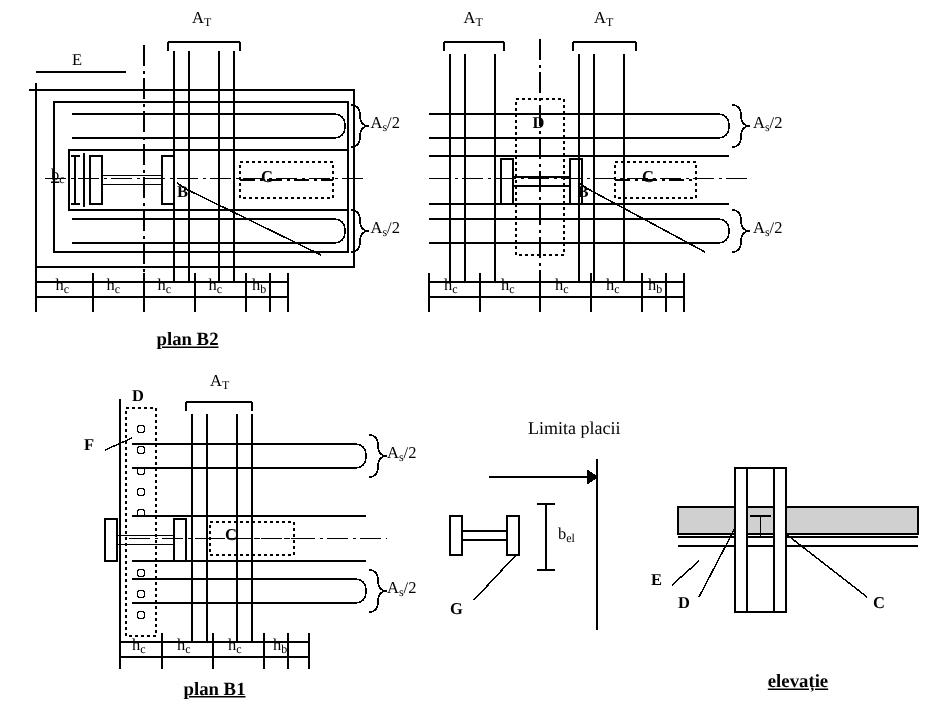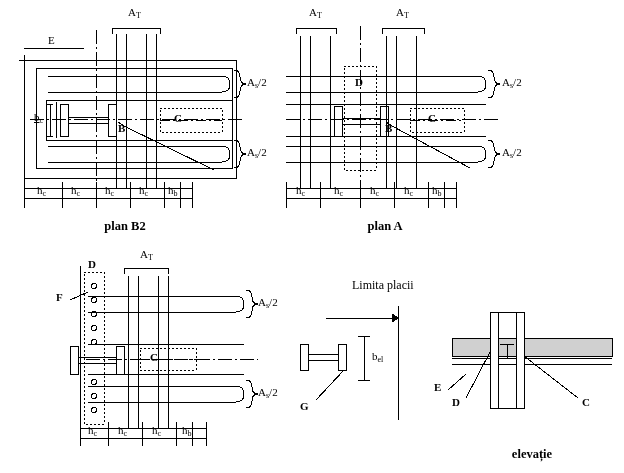--- a/index.html
+++ b/index.html
@@ -1,19 +1,19 @@
 <!DOCTYPE html>
 <html><head>
 <meta charset="utf-8">
 <style>
   html,body{margin:0;padding:0;background:#ffffff;}
   body{width:624px;height:473px;position:relative;overflow:hidden;
        font-family:"Liberation Serif", serif;color:#000;}
   #canvas{position:absolute;left:0;top:0;width:624px;height:383px;}
-  .cap{position:absolute;font-weight:bold;font-size:12.5px;text-align:center;}
+  .cap{position:absolute;font-weight:bold;font-size:12.5px;text-align:center;text-decoration:underline;}
   .lbl{position:absolute;font-size:11px;}
   .sub{font-size:8px;vertical-align:-2px;}
   svg{position:absolute;left:0;top:0;}
 </style>
 </head>
 <body>
 
 <div id="canvas">
 
 <svg width="624" height="473" viewBox="0 0 624 473">
@@ -244,32 +244,32 @@
 <div class="lbl" style="left:355px;top:76px;font-weight:bold;">D</div>
 <div class="lbl" style="left:428px;top:112px;font-weight:bold;">C</div>
 <div class="lbl" style="left:385px;top:122px;font-weight:bold;">B</div>
 <div class="lbl" style="left:502px;top:76px;"><span>A</span><span class="sub">s</span><span>/2</span></div>
 <div class="lbl" style="left:502px;top:146px;"><span>A</span><span class="sub">s</span><span>/2</span></div>
 <div class="lbl" style="left:296px;top:184px;"><span>h</span><span class="sub">c</span></div>
 <div class="lbl" style="left:334px;top:184px;"><span>h</span><span class="sub">c</span></div>
 <div class="lbl" style="left:370px;top:184px;"><span>h</span><span class="sub">c</span></div>
 <div class="lbl" style="left:404px;top:184px;"><span>h</span><span class="sub">c</span></div>
 <div class="lbl" style="left:432px;top:184px;"><span>h</span><span class="sub">b</span></div>
-<div class="cap" style="left:330px;top:219px;width:110px;">plan A</div>
 
 <div class="lbl" style="left:140px;top:248px;"><span>A</span><span class="sub">T</span></div>
 <div class="lbl" style="left:88px;top:258px;font-weight:bold;">D</div>
 <div class="lbl" style="left:56px;top:291px;font-weight:bold;">F</div>
 <div class="lbl" style="left:150px;top:351px;font-weight:bold;">C</div>
 <div class="lbl" style="left:258px;top:296px;"><span>A</span><span class="sub">s</span><span>/2</span></div>
 <div class="lbl" style="left:258px;top:386px;"><span>A</span><span class="sub">s</span><span>/2</span></div>
 <div class="lbl" style="left:88px;top:424px;"><span>h</span><span class="sub">c</span></div>
 <div class="lbl" style="left:118px;top:424px;"><span>h</span><span class="sub">c</span></div>
 <div class="lbl" style="left:152px;top:424px;"><span>h</span><span class="sub">c</span></div>
 <div class="lbl" style="left:182px;top:424px;"><span>h</span><span class="sub">b</span></div>
+<div class="cap" style="left:88px;top:452px;width:110px;">plan B1</div>
 
 <div class="lbl" style="left:352px;top:278px;font-size:12px;text-align:center;">Limita placii</div>
 <div class="lbl" style="left:372px;top:350px;"><span>b</span><span class="sub">el</span></div>
 <div class="lbl" style="left:300px;top:400px;font-weight:bold;">G</div>
 
 <div class="lbl" style="left:434px;top:381px;font-weight:bold;">E</div>
 <div class="lbl" style="left:452px;top:396px;font-weight:bold;">D</div>
 <div class="lbl" style="left:582px;top:396px;font-weight:bold;">C</div>
 <div class="cap" style="left:452px;top:447px;width:160px;">elevație</div>
 

